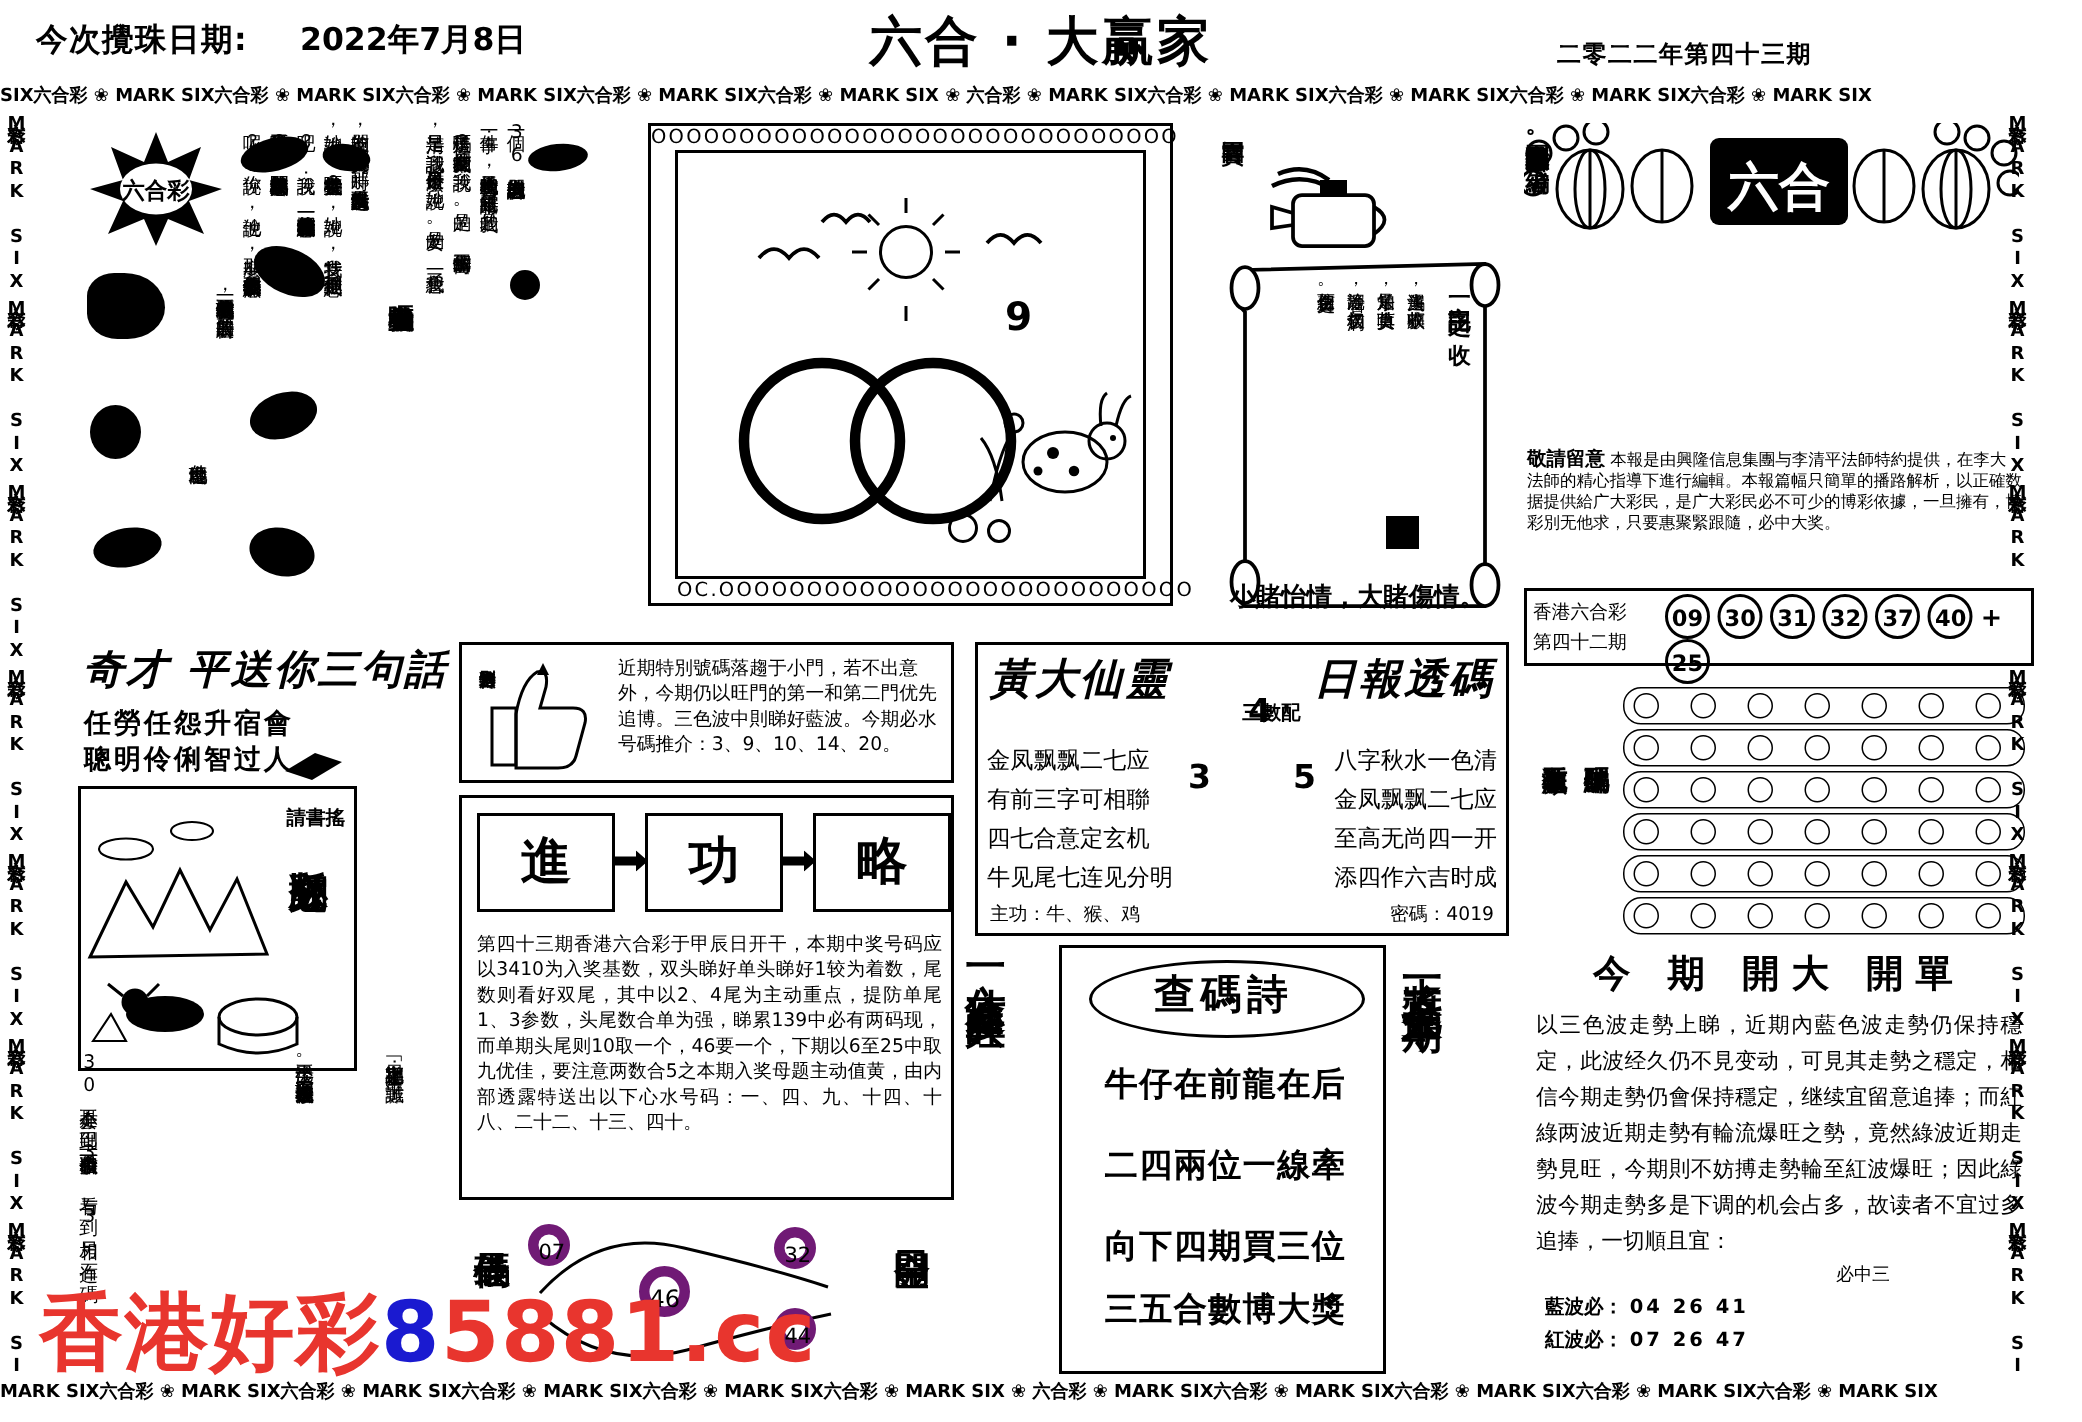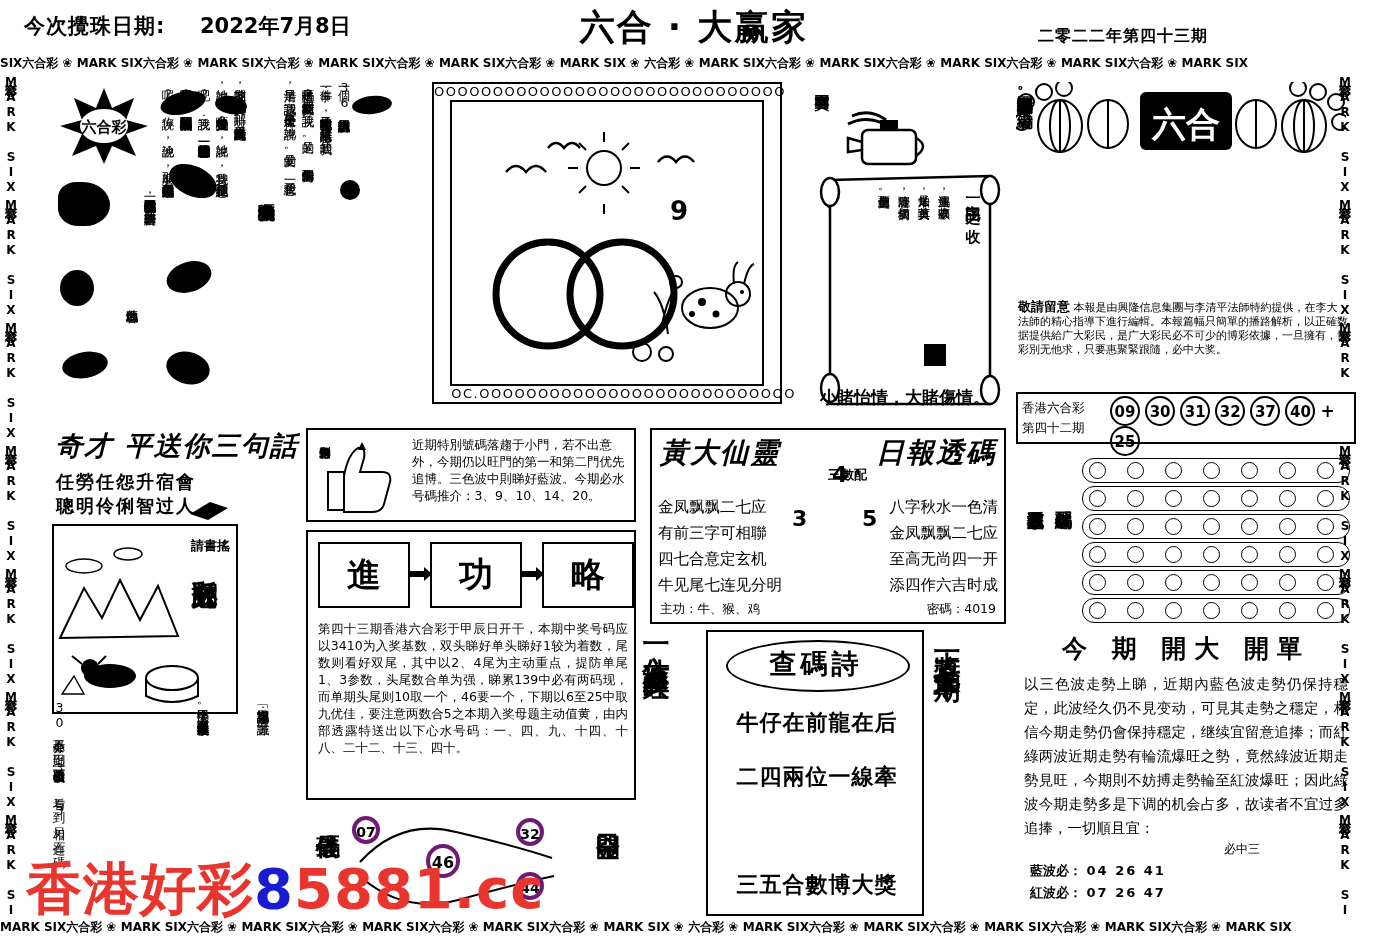--- a/index.html
+++ b/index.html
@@ -136,21 +136,21 @@
   .mid .nums{position:absolute;left:140px;top:42px;width:90px;height:80px;}
   .mid .nums .n{position:absolute;font-size:22px;font-weight:bold;}
   .mid .left-lines{position:absolute;left:6px;top:64px;font-size:15.5px;line-height:26px;}
   .mid .right-lines{position:absolute;right:6px;top:64px;font-size:15.5px;line-height:26px;text-align:right;}
   .mid .code{position:absolute;right:8px;bottom:4px;font-size:12.5px;}
   .mid .sanshu{position:absolute;left:176px;top:36px;font-size:13px;font-weight:bold;text-align:right;}
 
   
   .bl{position:absolute;left:300px;top:812px;width:330px;height:104px;}
   .bl .lbl{position:absolute;font-size:24px;font-weight:bold;}
-  .circ{position:absolute;border:4px solid #701a75;border-radius:50%;text-align:center;font-weight:bold;box-sizing:border-box;}
+  .circ{position:absolute;border:7px solid #701a75;border-radius:50%;text-align:center;font-weight:normal;box-sizing:border-box;}
 
   
   .wm{position:absolute;left:26px;bottom:26px;width:820px;height:66px;
       font-size:56px;font-weight:bold;color:#e8352e;letter-spacing:1px;
       white-space:nowrap;line-height:66px;}
   .wm .w-b{color:#1a1ad0;}
   .gamblenote{position:absolute;left:820px;top:386px;width:200px;font-size:17px;font-weight:bold;}
   .outnote{position:absolute;left:884px;top:86px;width:150px;font-size:16px;font-weight:bold;line-height:22px;}
 </style>
 </head>
@@ -514,21 +514,22 @@
 
   <div class="tall1">
     <div class="v" style="writing-mode:vertical-rl;text-orientation:upright;height:280px;">一六仕途多興旺</div>
   </div>
 
   <div class="box poem">
     <div class="oval"></div>
     <div class="ovaltxt">查碼詩</div>
     <div class="ln" style="top:76px;">牛仔在前龍在后</div>
     <div class="ln" style="top:130px;">二四兩位一線牽</div>
-    <div class="ln" style="top:238px;">三五合數博大獎</div>
+    <div class="ln" style="top:184px;">向下四期買三位</div>
+    <div class="ln" style="top:226px;">三五合數博大獎</div>
   </div>
 
   <div class="tall2">
     <div class="v" style="writing-mode:vertical-rl;text-orientation:upright;height:282px;font-weight:bold;">大獎一七見本期</div>
   </div>
 
   <div class="bl">
     <div class="lbl v" style="writing-mode:vertical-rl;text-orientation:upright;left:12px;top:4px;height:96px;">最佳碼</div>
     <div class="lbl v" style="writing-mode:vertical-rl;text-orientation:upright;right:6px;top:4px;height:96px;">金口開</div>
     <svg width="210" height="100" viewBox="0 0 210 100" style="position:absolute;left:50px;top:2px;">

